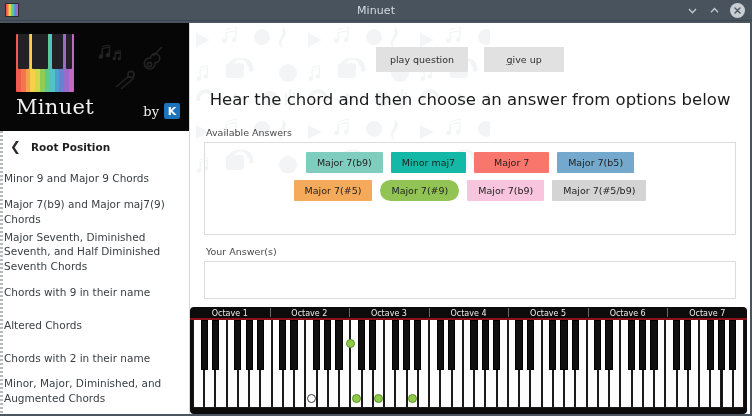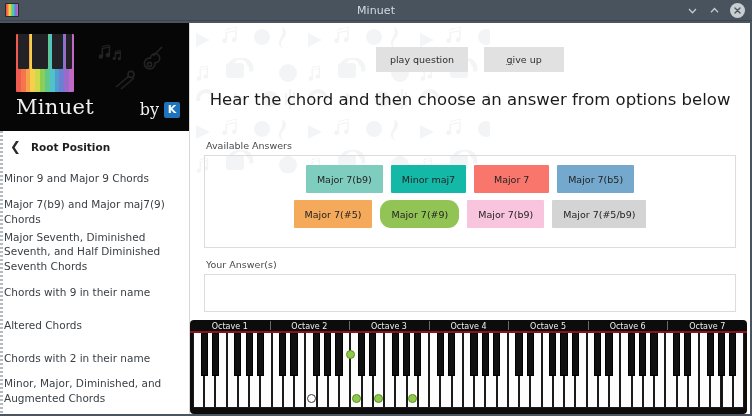--- a/index.html
+++ b/index.html
@@ -128,21 +128,21 @@
   }
   #logo-by {
     position: absolute;
     right: 9px; bottom: 12px;
     display: flex;
     align-items: center;
     gap: 5px;
   }
   #logo-by .bylabel {
     font-family: "DejaVu Serif", serif;
-    font-size: 16px;
+    font-size: 13px;
     color: #f0f0f0;
   }
   #kde-badge {
     width: 16px; height: 16px;
     background: #1d74bd;
     border-radius: 2px;
     display: flex; align-items: center; justify-content: center;
     font-size: 11px; font-weight: bold; color: #fff;
     font-family: "DejaVu Sans", sans-serif;
     line-height: 1;
@@ -233,36 +233,36 @@
     cursor: pointer;
     padding: 0 14px;
   }
   .action-btn .mn { text-decoration: underline; }
 
   .section-label {
     font-size: 9.5px;
     color: #4a4a4a;
     margin: 0 0 4px 16px;
   }
-  #answers-section { margin-top: 31px; }
+  #answers-section { margin-top: 18px; }
   #answers-box {
     margin: 0 14px;
     border: 1px solid #dcdcdc;
     background: transparent;
     height: 93px;
     padding: 9px 0 0 0;
   }
   .chip-row {
     display: flex;
     justify-content: center;
     gap: 8px;
     margin-bottom: 7px;
   }
   .chip {
-    height: 28px;
+    height: 21px;
     min-width: 75px;
     display: flex;
     align-items: center;
     justify-content: center;
     font-size: 9.5px;
     color: #232323;
     padding: 0 11px;
     border-radius: 1px;
     cursor: pointer;
     white-space: nowrap;

